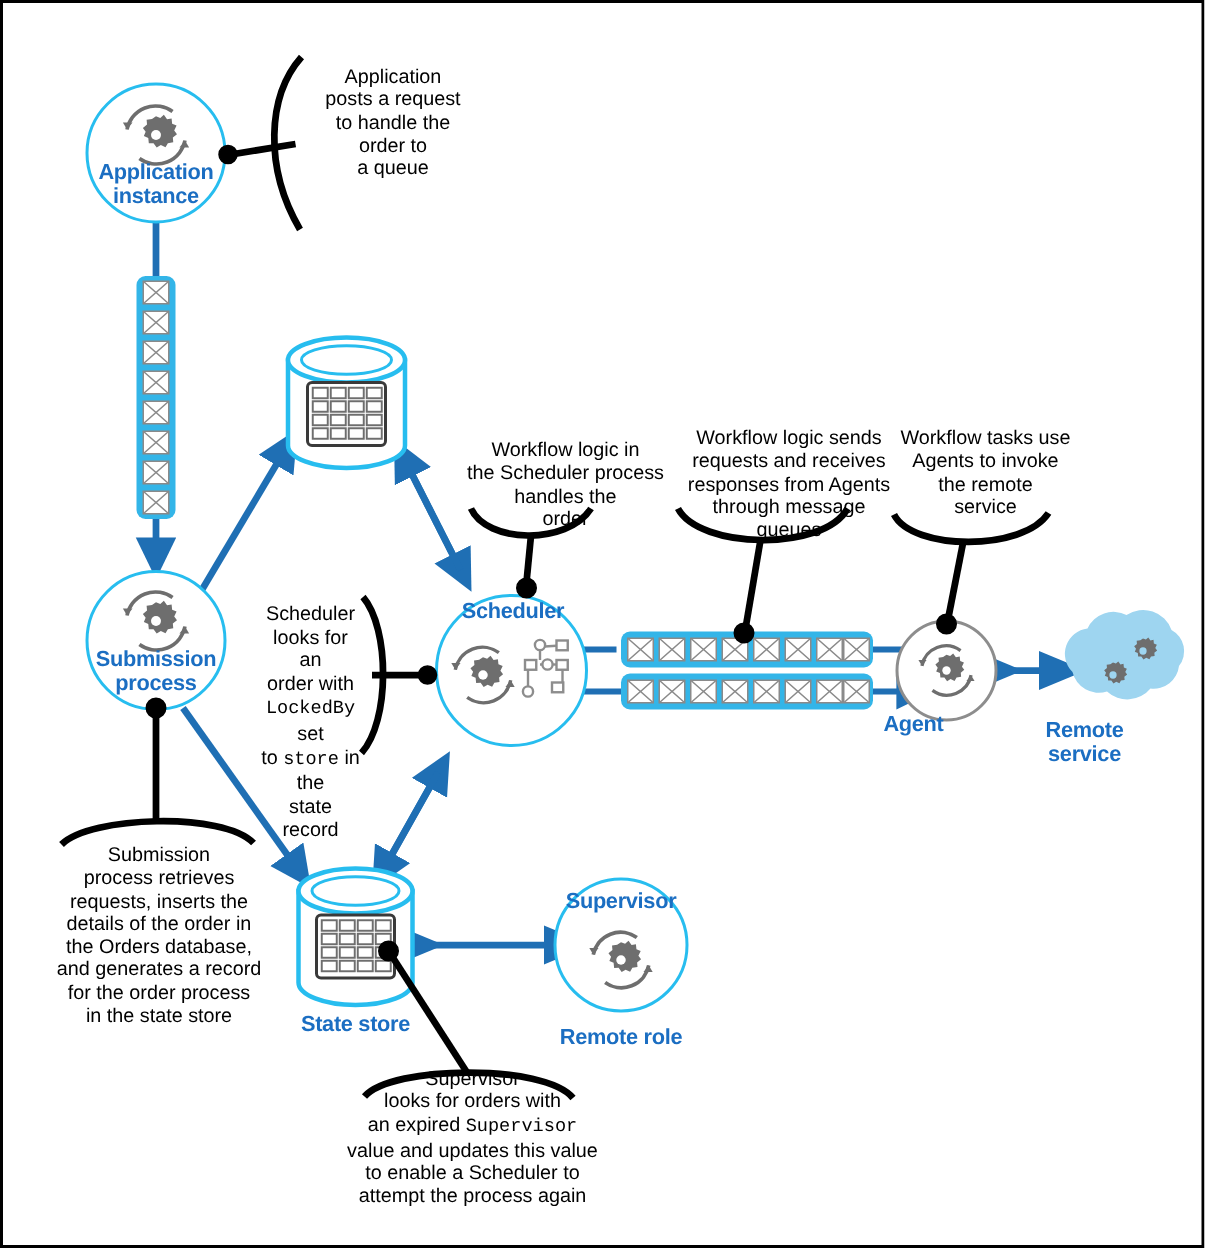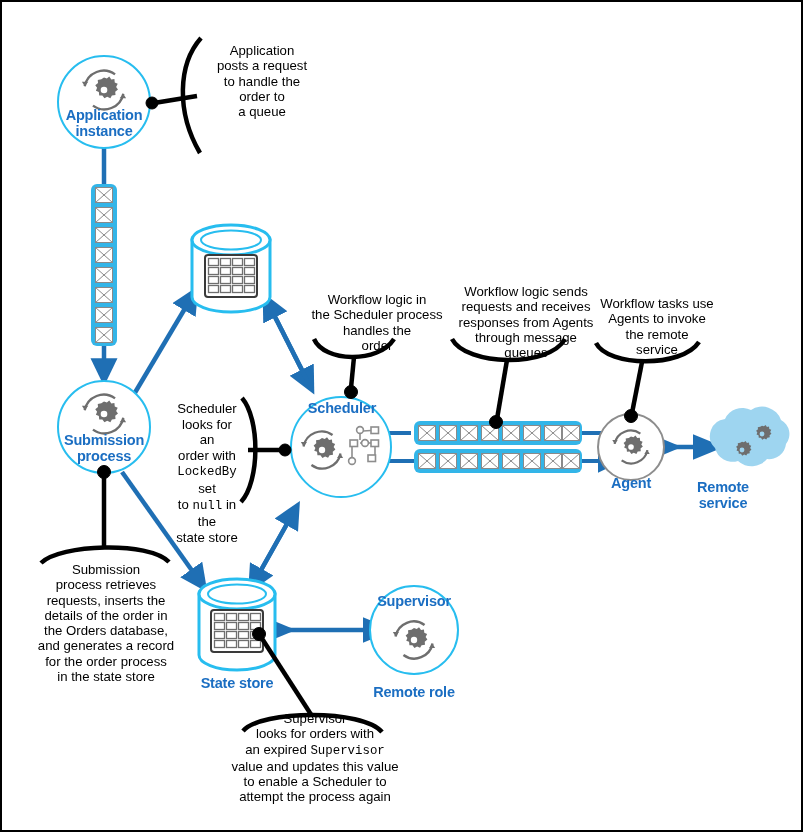--- a/index.html
+++ b/index.html
@@ -361,56 +361,56 @@
 
   <div class="lbl" style="left:52px;top:105px;width:100px;">Application
 instance</div>
 
   <div class="lbl" style="left:48px;top:430px;width:108px;">Submission
 process</div>
 
 
   <div class="lbl" style="left:294px;top:398px;width:92px;">Scheduler</div>
 
-  <div class="lbl" style="left:593px;top:473px;width:72px;">Agent</div>
+  <div class="lbl" style="left:571px;top:473px;width:72px;">Agent</div>
 
   <div class="lbl" style="left:676px;top:477px;width:90px;">Remote
 service</div>
 
   <div class="lbl" style="left:185px;top:673px;width:100px;">State store</div>
 
   <div class="lbl" style="left:367px;top:591px;width:90px;">Supervisor</div>
 
   <div class="lbl" style="left:360px;top:682px;width:104px;">Remote role</div>
 
   <div class="callout" style="left:204px;top:41px;width:112px;">Application
 posts a request
 to handle the
 order to
 a queue</div>
 
   <div class="callout" style="left:172px;top:399px;width:66px;line-height:15.6px;"><span>Scheduler
 looks for an
 order with
 </span><span class="mono">LockedBy</span><span> set
-to </span><span class="mono">null</span><span> in the
-state store</span></div>
+to </span><span class="mono">store</span><span> in the
+state record</span></div>
 
   <div class="callout" style="left:302px;top:290px;width:146px;">Workflow logic in
 the Scheduler process
 handles the
 order</div>
 
   <div class="callout" style="left:442px;top:282px;width:164px;">Workflow logic sends
 requests and receives
 responses from Agents
 through message
 queues</div>
 
-  <div class="callout" style="left:588px;top:294px;width:134px;">Workflow tasks use
+  <div class="callout" style="left:588px;top:282px;width:134px;">Workflow tasks use
 Agents to invoke
 the remote
 service</div>
 
   <div class="callout" style="left:20px;top:560px;width:168px;">Submission
 process retrieves
 requests, inserts the
 details of the order in
 the Orders database,
 and generates a record

